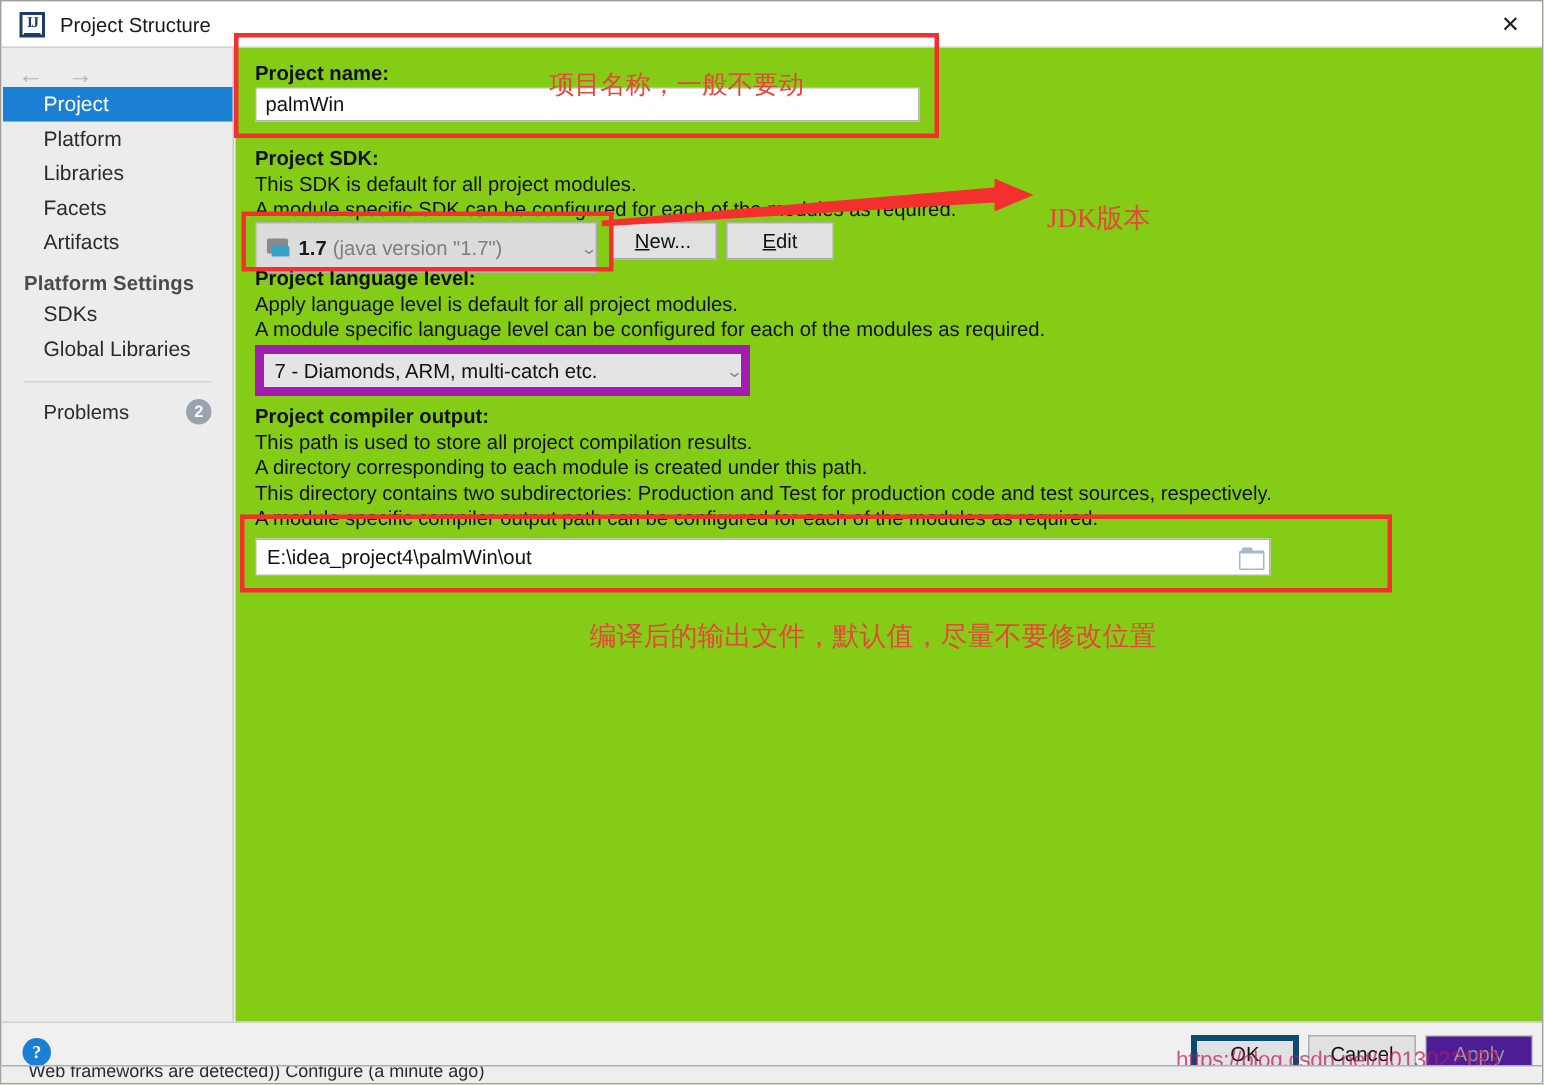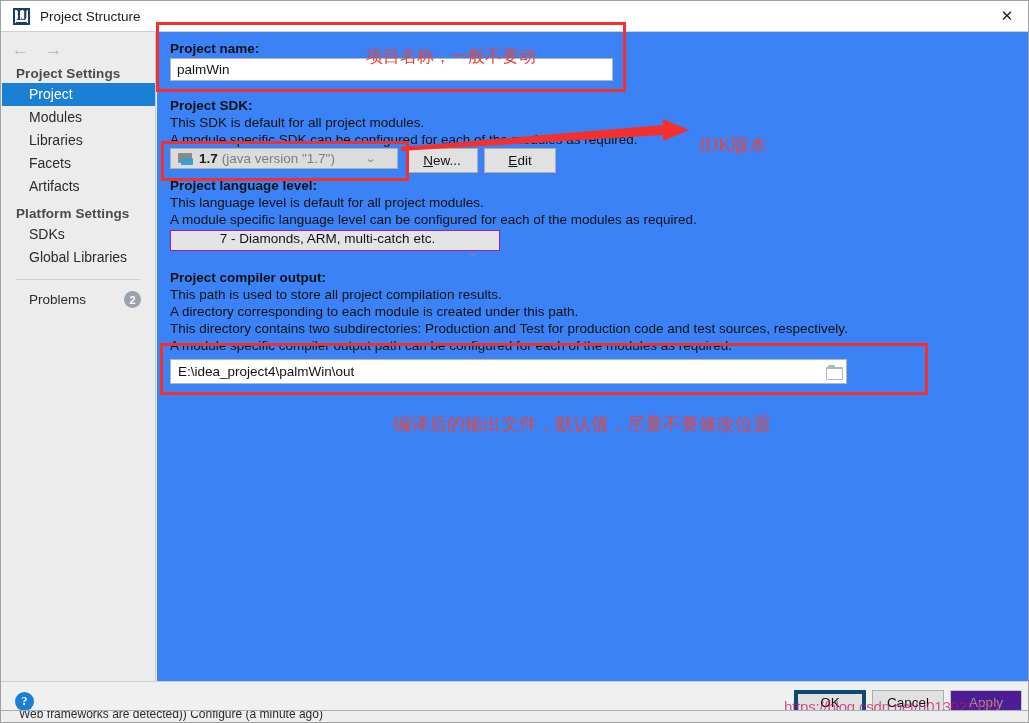--- a/index.html
+++ b/index.html
@@ -26,21 +26,21 @@
     display: flex; align-items: center;
   }
   .ij-logo {
     margin-left: 12px; width: 17px; height: 17px;
     background: #ffffff;
     border: 2px solid #1b3d6d;
     position: relative;
     display: flex; align-items: center; justify-content: center;
   }
   .ij-logo .glyph {
-    font-size: 14px; font-weight: bold; color: #1b3d6d;
+    font-size: 10px; font-weight: bold; color: #1b3d6d;
     font-family: "Liberation Serif", serif;
     letter-spacing: -1px; line-height: 1;
   }
   .ij-logo::after {
     content: ""; position: absolute; left: 1px; bottom: -1px;
     width: 11px; height: 2px; background: #1b3d6d;
   }
   .title-text {
     margin-left: 10px; font-size: 13.5px; color: #1a1a1a;
   }
@@ -102,48 +102,48 @@
     width: 17px; height: 17px; border-radius: 50%;
     background: #9aa3ad; color: #ffffff;
     font-size: 11px; font-weight: bold;
     display: flex; align-items: center; justify-content: center;
   }
 
   
   .content {
     position: absolute; left: 156px; top: 0;
     width: 872px; height: 650px;
-    background: #3b82f6;
+    background: #84cc16;
   }
   .lbl-bold {
     font-size: 13.5px; font-weight: bold; color: #111111;
   }
   .lbl-plain {
     font-size: 13.5px; color: #111111;
   }
   .txt-input {
     background: #ffffff;
     border: 1px solid #b5b5b5;
     font-size: 13.5px; color: #111111;
     padding: 2px 6px;
     height: 23px; line-height: 19px;
     font-family: "Liberation Sans", sans-serif;
     outline: none;
   }
   .combo {
     background: #dcdcdc;
     border: 1px solid #b0b0b0;
-    height: 21px;
+    height: 34px;
     display: flex; align-items: center;
     font-size: 13.5px; color: #6f6f6f;
-    padding: 0 22px 0 7px;
+    padding: 0 0 0 7px;
     cursor: default;
   }
   .combo.enabled {
-    background: #e4e4e4; border: 1px solid #a21caf; color: #111111; flex-direction: column;
+    background: #e4e4e4; border: 6px solid #a21caf; color: #111111;
   }
   .combo .chev {
     margin-left: auto; font-size: 11px; color: #8a8a8a;
     transform: scaleX(1.3);
   }
   .sdk-folder-icon {
     width: 15px; height: 12px; margin-right: 6px;
     position: relative; flex: 0 0 auto;
   }
   .sdk-folder-icon::before {
@@ -294,23 +294,22 @@
   </div>
 
   <div class="dialog-body">
 
     <div class="sidebar">
       <div class="nav-arrows">
         <span class="nav-arrow">←</span>
         <span class="nav-arrow">→</span>
       </div>
 
-      <div class="group-header">Project Settings</div>
       <div class="nav-item selected">Project</div>
-      <div class="nav-item">Modules</div>
+      <div class="nav-item">Platform</div>
       <div class="nav-item">Libraries</div>
       <div class="nav-item">Facets</div>
       <div class="nav-item">Artifacts</div>
 
       <div class="group-header">Platform Settings</div>
       <div class="nav-item">SDKs</div>
       <div class="nav-item">Global Libraries</div>
 
       <div class="sidebar-sep"></div>
 
@@ -337,21 +336,21 @@
       </div>
 
       <div class="btn" style="position:absolute; left:249px; top:116px; width:72px;">
         <span><u>N</u>ew...</span>
       </div>
       <div class="btn" style="position:absolute; left:327px; top:116px; width:72px;">
         <span><u>E</u>dit</span>
       </div>
 
       <div style="position:absolute; left:13px; top:146px;" class="lbl-bold">Project language level:</div>
-      <div style="position:absolute; left:13px; top:163px;" class="lbl-plain">This language level is default for all project modules.</div>
+      <div style="position:absolute; left:13px; top:163px;" class="lbl-plain">Apply language level is default for all project modules.</div>
       <div style="position:absolute; left:13px; top:180px;" class="lbl-plain">A module specific language level can be configured for each of the modules as required.</div>
       <div class="combo enabled" style="position:absolute; left:13px; top:198px; width:330px;">
         <span>7 - Diamonds, ARM, multi-catch etc.</span>
         <span class="chev">⌄</span>
       </div>
 
       <div style="position:absolute; left:13px; top:238px;" class="lbl-bold">Project compiler output:</div>
       <div style="position:absolute; left:13px; top:272px;" class="lbl-plain">A directory corresponding to each module is created under this path.</div>
       <div style="position:absolute; left:13px; top:255px;" class="lbl-plain">This path is used to store all project compilation results.</div>
       <div style="position:absolute; left:13px; top:289px;" class="lbl-plain">This directory contains two subdirectories: Production and Test for production code and test sources, respectively.</div>

